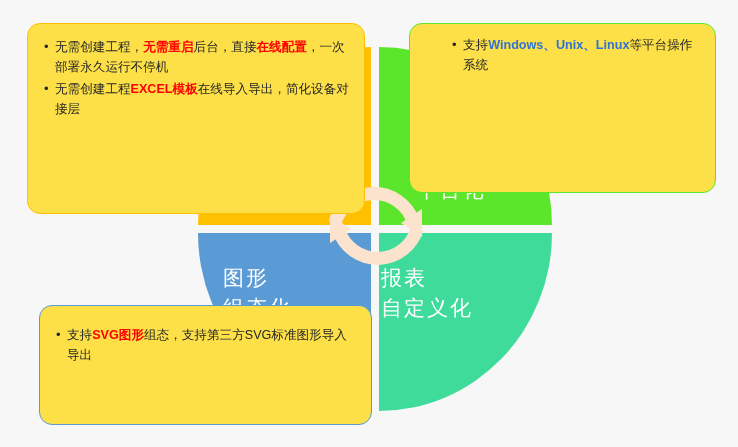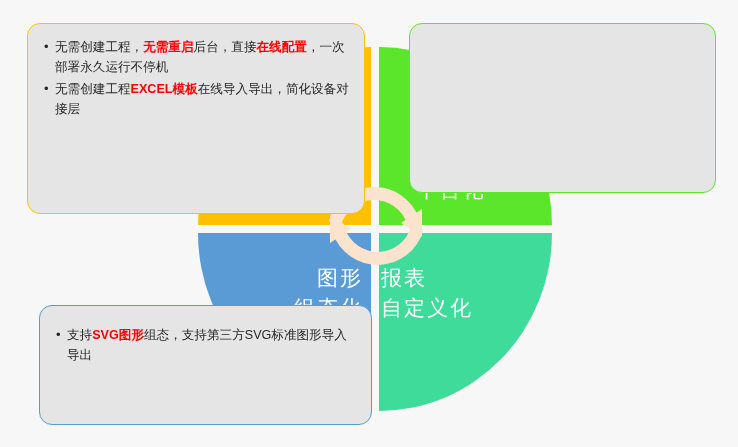--- a/index.html
+++ b/index.html
@@ -61,37 +61,37 @@
     background: #5b9bd5;
     border-bottom-left-radius: 173px 178px;
   }
   .q-br {
     left: 181px; top: 186px;
     background: #3fdb9b;
     border-bottom-right-radius: 173px 178px;
   }
   .q-tl .label { right: 8px; bottom: 46px; text-align: right; }
   .q-tr .label { left: 12px; bottom: 20px; text-align: center; width: 120px; }
-  .q-bl .label { right: 8px; top: 30px; text-align: right; width: 140px;}
+  .q-bl .label { right: 8px; top: 30px; text-align: left; width: 140px;}
   .q-br .label { left: 2px; top: 30px; text-align: left; width: 150px; }
 
   
   #arrows {
     position: absolute;
     left: 129px;
     top: 130px;
     width: 98px;
     height: 98px;
     pointer-events: none;
   }
 
   
   .box {
     position: absolute;
-    background: #e5e5e5;
+    background: #fde047;
     border: 1.3px solid #cccccc;
     border-radius: 13px;
     box-sizing: border-box;
   }
   .box ul {
     margin: 0;
     padding: 0;
     list-style: none;
   }
   .box li {
@@ -192,20 +192,21 @@
 
   <div class="box" id="box-tl">
     <ul>
       <li><span>无需创建工程，</span><span class="red">无需重启</span><span>后台，直接</span><span class="red">在线配置</span><span>，一次部署永久运行不停机</span></li>
       <li><span>无需创建工程</span><span class="red">EXCEL模板</span><span>在线导入导出，简化设备对接层</span></li>
     </ul>
   </div>
 
   <div class="box" id="box-tr">
     <ul>
+      <li><span>支持</span><span class="blue">Windows、Unix、Linux</span><span>等平台操作系统</span></li>
     </ul>
   </div>
 
   <div class="box" id="box-bl">
     <ul>
       <li><span>支持</span><span class="red">SVG图形</span><span>组态，支持第三方SVG标准图形导入导出</span></li>
     </ul>
   </div>
 
 

